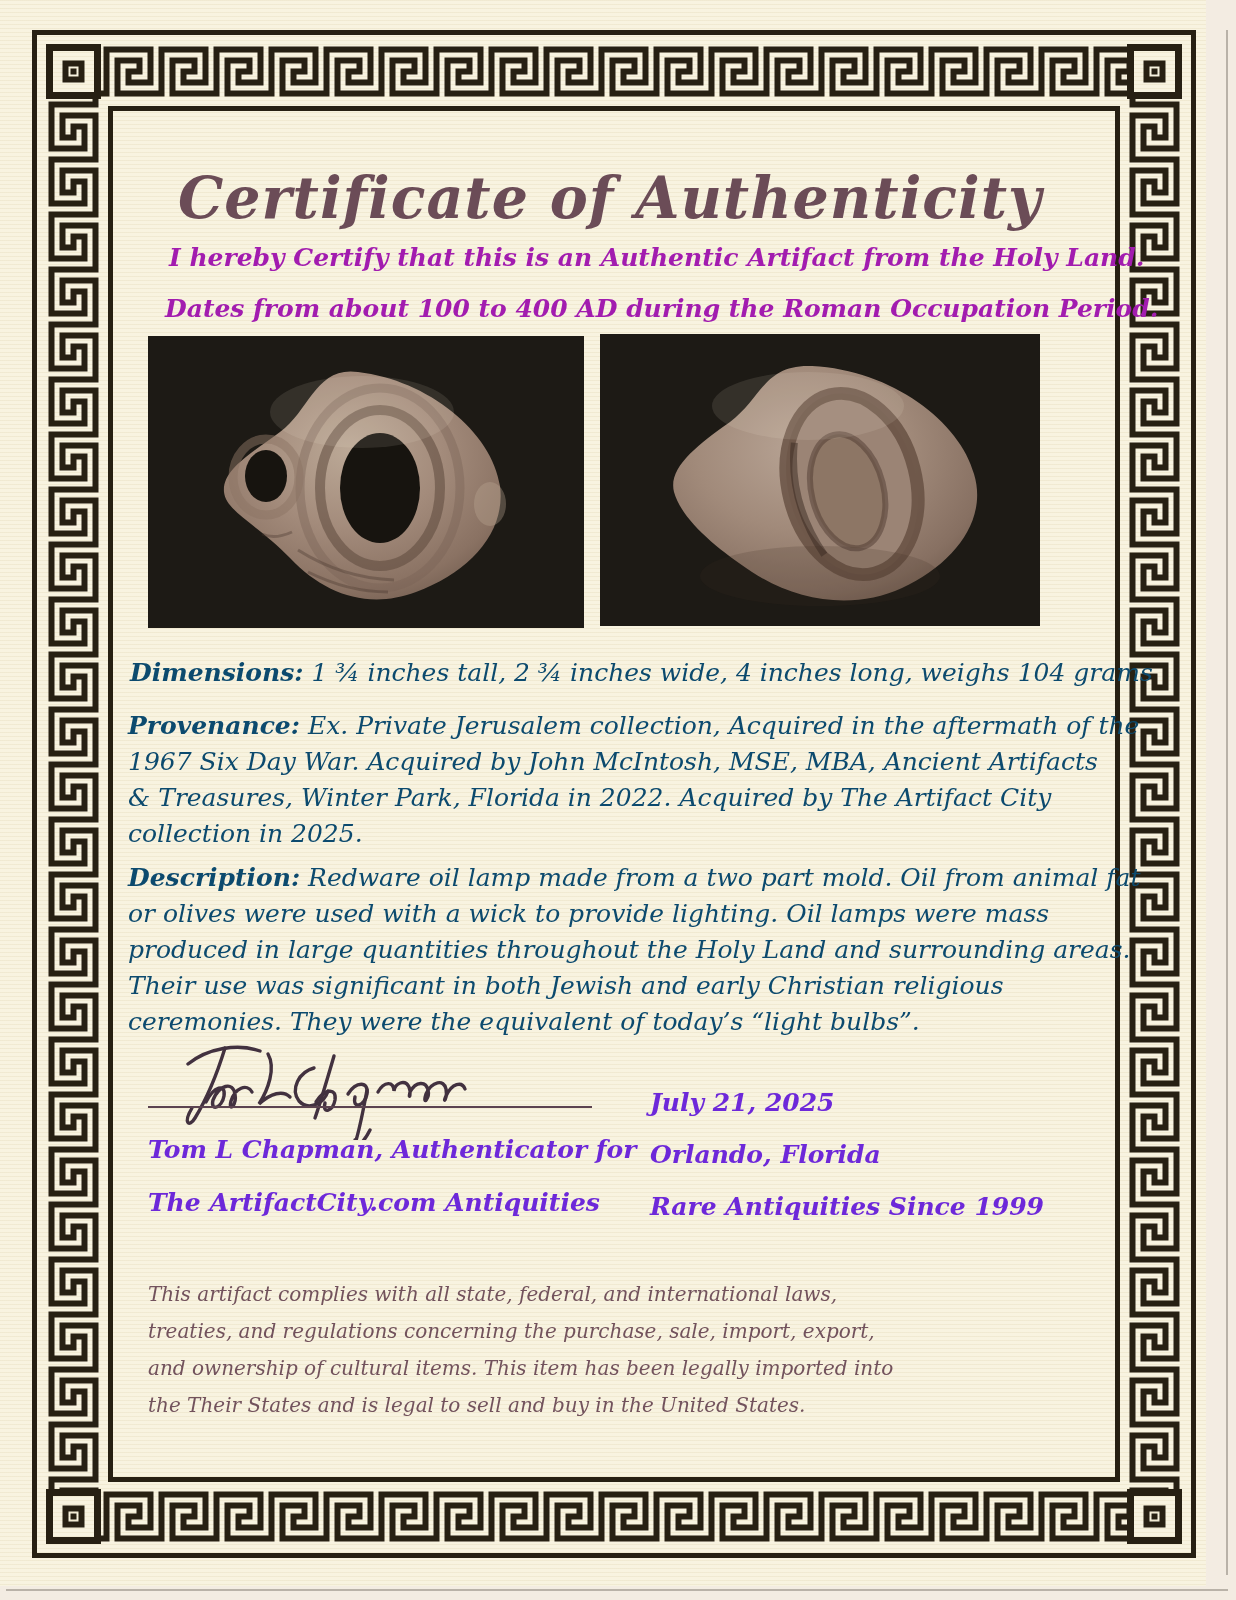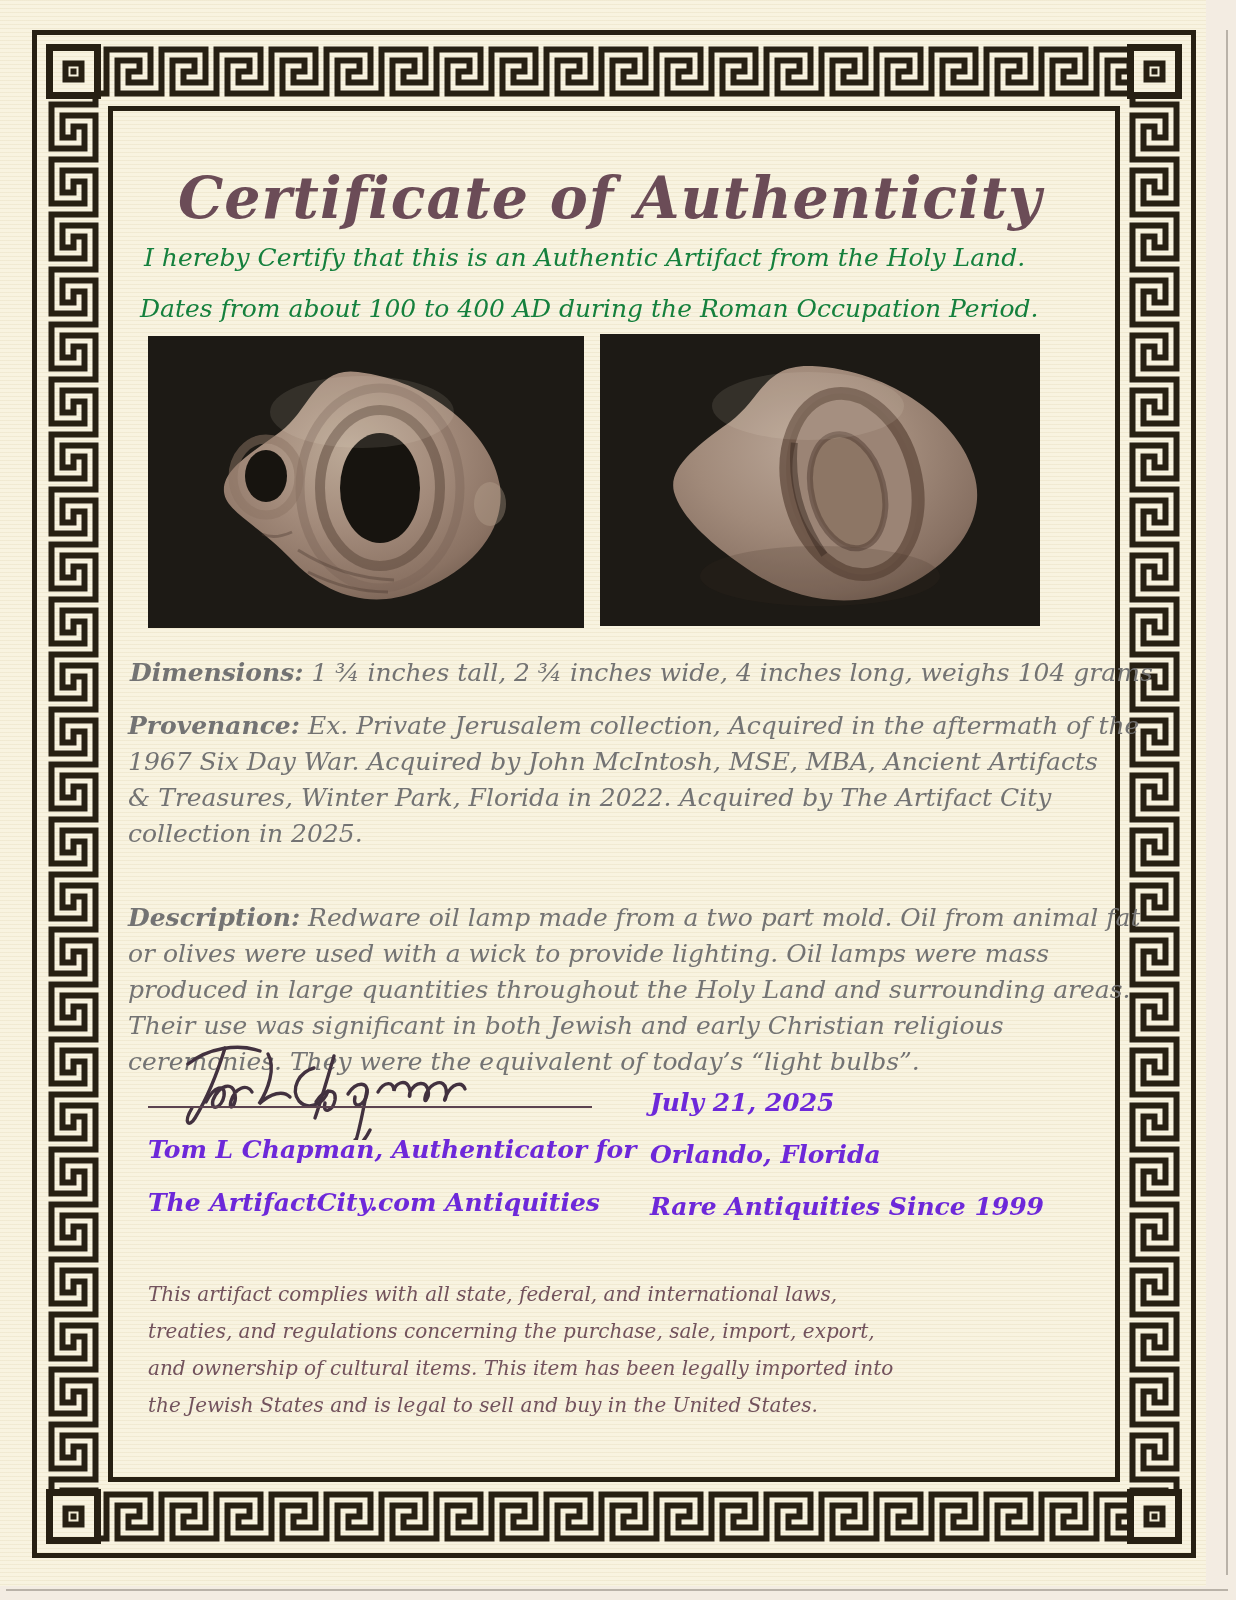--- a/index.html
+++ b/index.html
@@ -15,34 +15,34 @@
   }
   .abs{position:absolute;}
   
   .title{
     left:110px;top:132px;width:1000px;text-align:center;
     font-size:57px;font-weight:bold;font-style:italic;color:#6b4c57;
     letter-spacing:1px;
     margin-top:32px;
   }
   
-  .intro{font-size:25px;font-weight:normal;font-style:italic;color:#15803d;white-space:nowrap;}
+  .intro{font-size:25px;font-weight:bold;font-style:italic;color:#a21caf;white-space:nowrap;margin-left:25px;}
   .intro1{left:144px;top:243px;}
   .intro2{left:140px;top:294px;}
   
   .photo{background:#1d1a15;}
   .photo-left{left:148px;top:336px;width:436px;height:292px;}
   .photo-right{left:600px;top:334px;width:440px;height:292px;}
   
-  .para{font-size:25px;font-style:italic;color:#737373;}
+  .para{font-size:25px;font-style:italic;color:#0c4a6e;}
   .para .pline, .para [data-bind-lines] > div{height:36px;line-height:36px;white-space:nowrap;}
   .plabel{font-weight:bold;}
   .dimensions{left:130px;top:655px;}
   .provenance{left:128px;top:708px;}
-  .description{left:128px;top:860px;margin-top:40px;}
+  .description{left:128px;top:860px;}
   
   .sig-line{left:148px;top:1106px;width:444px;height:0;border-top:2px solid #5c4350;}
   .sig-col{font-size:25px;font-weight:bold;font-style:italic;color:#6d28d9;white-space:nowrap;}
   .signer{left:148px;top:1135px;}
   .collection{left:148px;top:1188px;}
   .sig-date{left:650px;top:1088px;}
   .sig-loc{left:650px;top:1140px;}
   .sig-tag{left:650px;top:1192px;}
   
   .compliance{left:148px;top:1276px;font-size:20px;font-style:italic;color:#72525c;}
@@ -207,20 +207,20 @@
 <div class="abs sig-col collection" data-bind="certificate.signature.collection_line">The ArtifactCity.com Antiquities</div>
 <div class="abs sig-col sig-date" data-bind="certificate.signature.date">July 21, 2025</div>
 <div class="abs sig-col sig-loc" data-bind="certificate.signature.location">Orlando, Florida</div>
 <div class="abs sig-col sig-tag" data-bind="certificate.signature.tagline">Rare Antiquities Since 1999</div>
 
 <div class="abs compliance">
   <div data-bind-lines="certificate.compliance_lines">
       <div>This artifact complies with all state, federal, and international laws,</div>
       <div>treaties, and regulations concerning the purchase, sale, import, export,</div>
       <div>and ownership of cultural items. This item has been legally imported into</div>
-      <div>the Jewish States and is legal to sell and buy in the United States.</div>
+      <div>the Their States and is legal to sell and buy in the United States.</div>
     </div>
 </div>
 
 <div class="abs scan-right"></div>
 <div class="abs scan-right-line"></div>
 <div class="abs scan-bottom"></div>
 <div class="abs scan-bottom-line"></div>
 
 </body></html>

